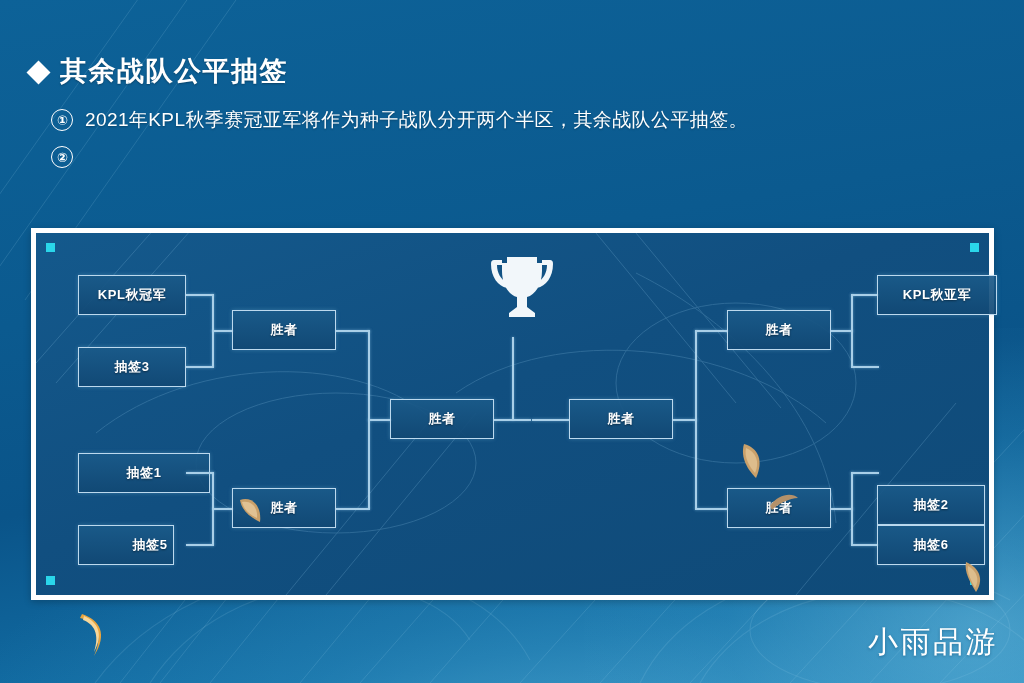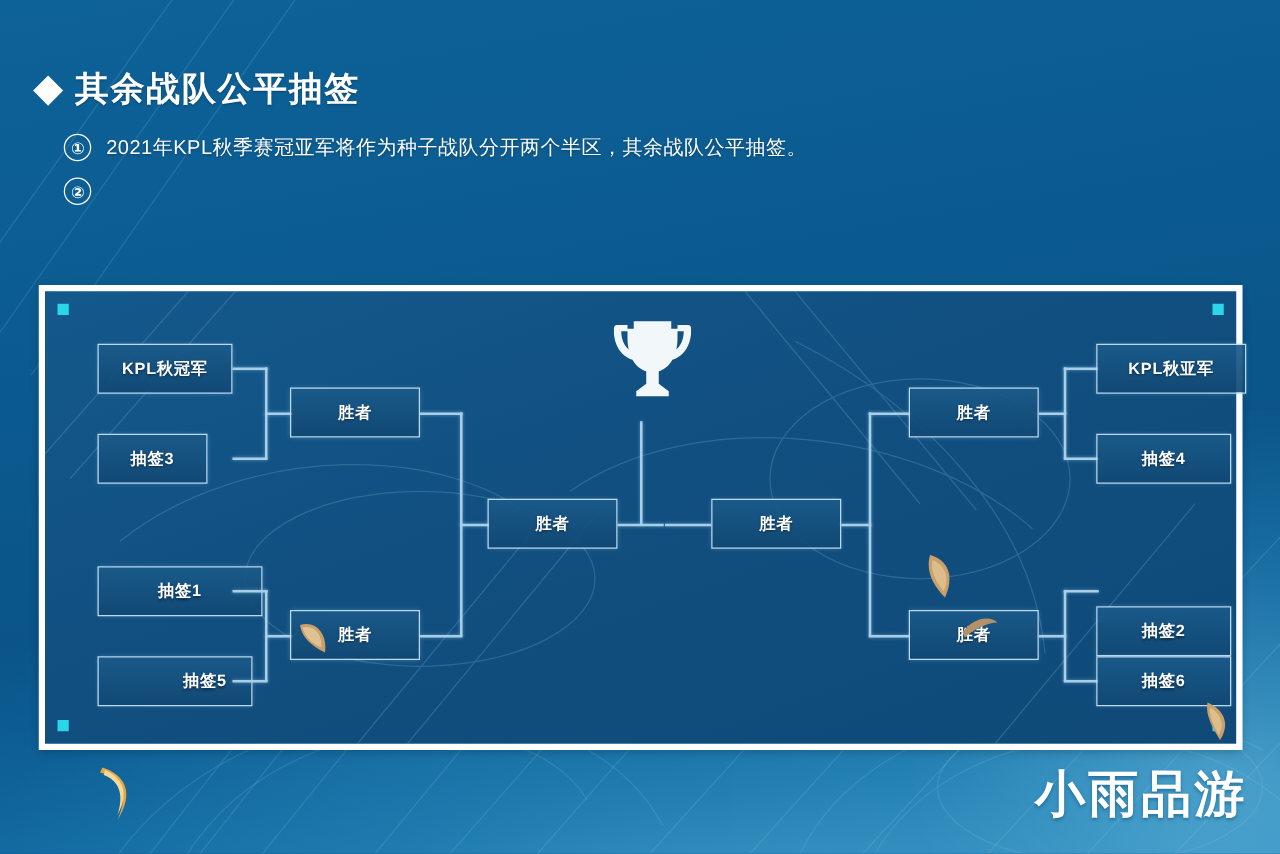--- a/index.html
+++ b/index.html
@@ -79,21 +79,21 @@
     border-radius: 50%;
     color: #ffffff;
     font-size: 13px;
     font-weight: bold;
     display: flex; align-items: center; justify-content: center;
     flex: 0 0 auto;
     line-height: 1;
     padding-left: .5px;
   }
   .rule-text {
-    font-size: 16px;
+    font-size: 19px;
     color: #ffffff;
     letter-spacing: .4px;
     text-shadow: 0 1px 2px rgba(0,0,0,.28);
     white-space: nowrap;
   }
 
   
   #bracket-panel {
     position: absolute;
     left: 31px; top: 228px;
@@ -152,22 +152,22 @@
   .gold-ribbon { position: absolute; pointer-events: none; z-index: 6; }
   #ribbon-bottom-left { left: 78px;  top: 612px; width: 36px; height: 46px; }
   #ribbon-mid-left    { left: 238px; top: 496px; width: 26px; height: 30px; z-index: 7;}
   #ribbon-right-a     { left: 738px; top: 442px; width: 28px; height: 38px; z-index: 7;}
   #ribbon-right-b     { left: 768px; top: 490px; width: 32px; height: 22px; z-index: 7;}
   #ribbon-right-c     { left: 962px; top: 560px; width: 24px; height: 34px; z-index: 7;}
 
   #watermark {
     position: absolute;
     right: 26px; bottom: 20px;
-    font-size: 40px;
-    font-weight: bold;
+    font-size: 30px;
+    font-weight: normal;
     color: #ffffff;
     letter-spacing: 2.5px;
     text-shadow: 0 1px 3px rgba(0,60,100,.45);
     z-index: 9;
   }
 </style>
 </head>
 <body>
 
 <div id="bg-root"></div>
@@ -241,30 +241,30 @@
   </svg>
 
   <span class="corner-marker" id="corner-tl"></span>
   <span class="corner-marker" id="corner-tr"></span>
   <span class="corner-marker" id="corner-bl"></span>
   <span class="corner-marker" id="corner-br"></span>
 
   <div id="bracket-layer">
 
     <div class="node-box" style="left:42px;  top:42px;  width:108px; height:40px;">KPL秋冠军</div>
-    <div class="node-box" style="left:42px;  top:114px; width:88px; height:40px;">抽签3</div>
+    <div class="node-box" style="left:42px;  top:114px; width:108px; height:40px;">抽签3</div>
 
     <div class="connector h" style="left:150px; top:61px;  width:28px;"></div>
     <div class="connector h" style="left:150px; top:133px; width:28px;"></div>
     <div class="connector v" style="left:176px; top:61px;  height:73px;"></div>
     <div class="connector h" style="left:176px; top:97px;  width:22px;"></div>
     <div class="node-box" style="left:196px; top:77px;  width:104px; height:40px;">胜者</div>
 
     <div class="node-box" style="left:42px;  top:220px; width:132px; height:40px;">抽签1</div>
-    <div class="node-box" style="left:42px;  top:292px; width:124px; height:40px;padding-left:48px;">抽签5</div>
+    <div class="node-box" style="left:42px;  top:292px; width:96px; height:40px;padding-left:48px;">抽签5</div>
     <div class="connector h" style="left:150px; top:239px; width:28px;"></div>
     <div class="connector h" style="left:150px; top:311px; width:28px;"></div>
     <div class="connector v" style="left:176px; top:239px; height:73px;"></div>
     <div class="connector h" style="left:176px; top:275px; width:22px;"></div>
     <div class="node-box" style="left:196px; top:255px; width:104px; height:40px;">胜者</div>
 
     <div class="connector h" style="left:300px; top:97px;  width:34px;"></div>
     <div class="connector h" style="left:300px; top:275px; width:34px;"></div>
     <div class="connector v" style="left:332px; top:97px;  height:179px;"></div>
     <div class="connector h" style="left:332px; top:186px; width:24px;"></div>
@@ -279,21 +279,20 @@
     <div class="connector v" style="left:659px; top:97px;  height:179px;"></div>
     <div class="connector h" style="left:659px; top:97px;  width:34px;"></div>
     <div class="connector h" style="left:659px; top:275px; width:34px;"></div>
 
     <div class="node-box" style="left:691px; top:77px;  width:104px; height:40px;">胜者</div>
     <div class="connector h" style="left:795px; top:97px;  width:22px;"></div>
     <div class="connector v" style="left:815px; top:61px;  height:73px;"></div>
     <div class="connector h" style="left:815px; top:61px;  width:28px;"></div>
     <div class="connector h" style="left:815px; top:133px; width:28px;"></div>
     <div class="node-box" style="left:841px; top:42px;  width:120px; height:40px;">KPL秋亚军</div>
-    <div class="node-box" style="left:841px; top:114px; width:108px; height:40px;">抽签4</div>
 
     <div class="node-box" style="left:691px; top:255px; width:104px; height:40px;">胜者</div>
     <div class="connector h" style="left:795px; top:275px; width:22px;"></div>
     <div class="connector v" style="left:815px; top:239px; height:73px;"></div>
     <div class="connector h" style="left:815px; top:239px; width:28px;"></div>
     <div class="connector h" style="left:815px; top:311px; width:28px;"></div>
     <div class="node-box" style="left:841px; top:220px; width:108px; height:40px;margin-top:32px;">抽签2</div>
     <div class="node-box" style="left:841px; top:292px; width:108px; height:40px;">抽签6</div>
 
     <svg id="trophy-icon" viewBox="0 0 62 80">

